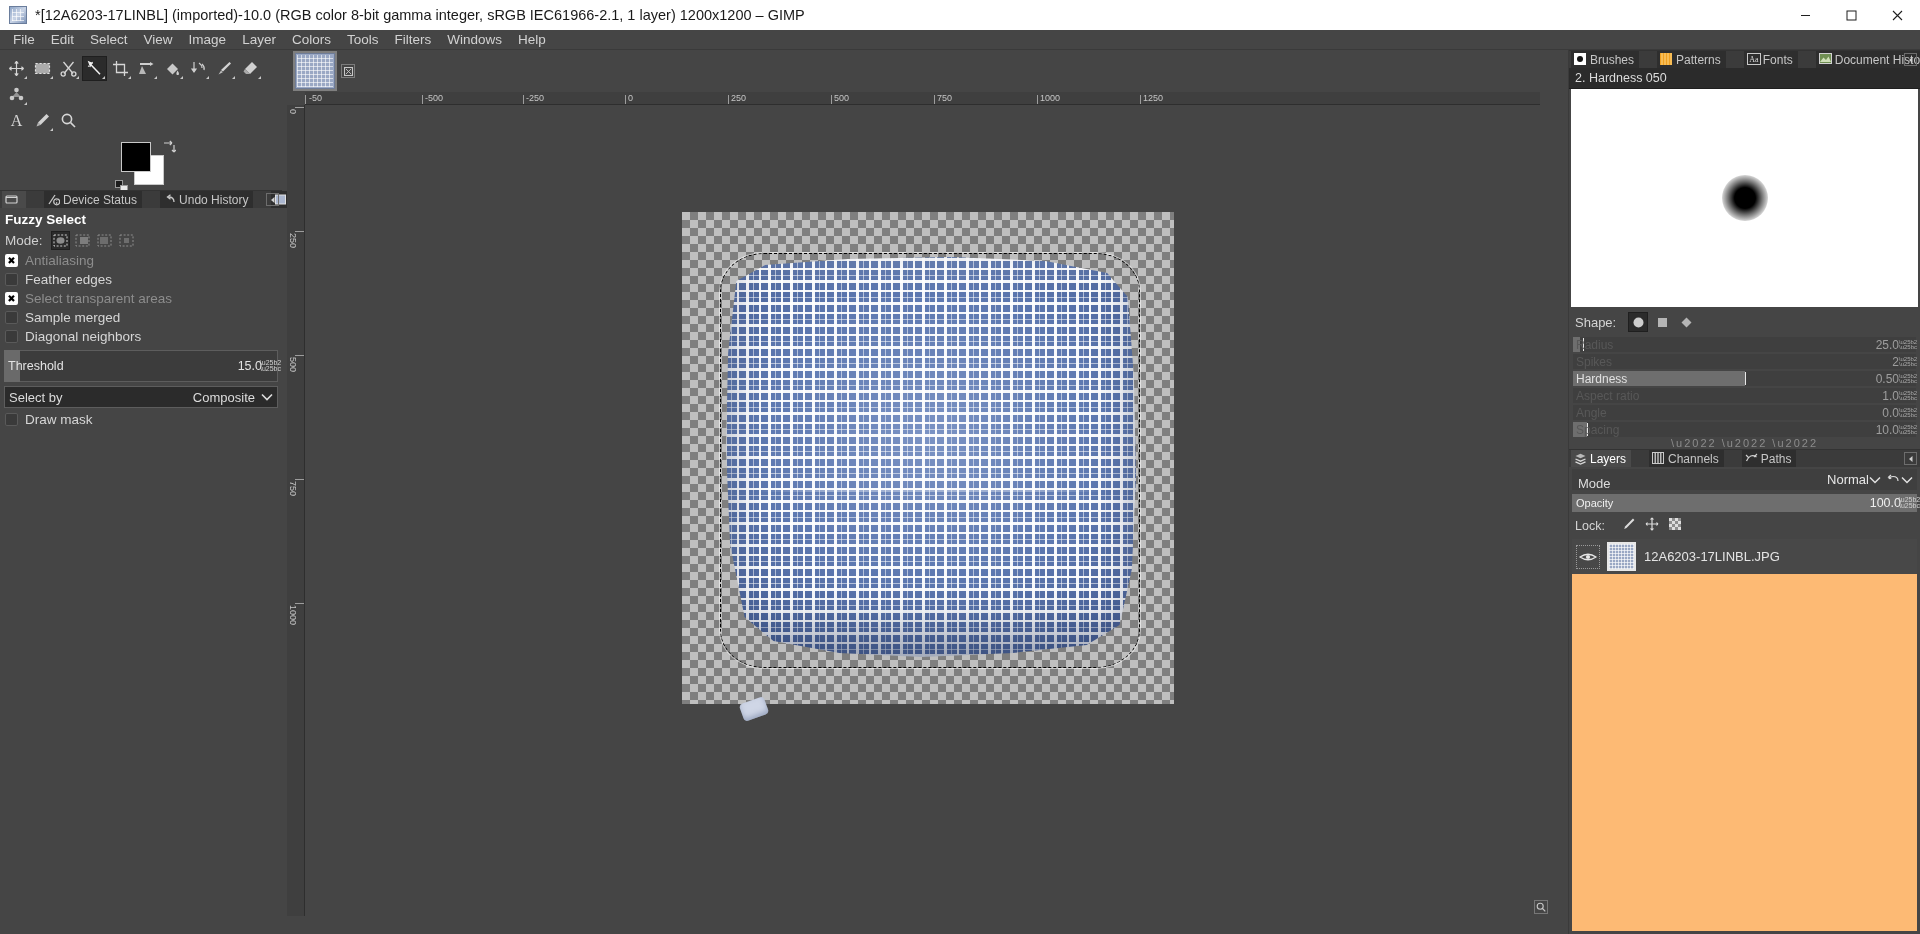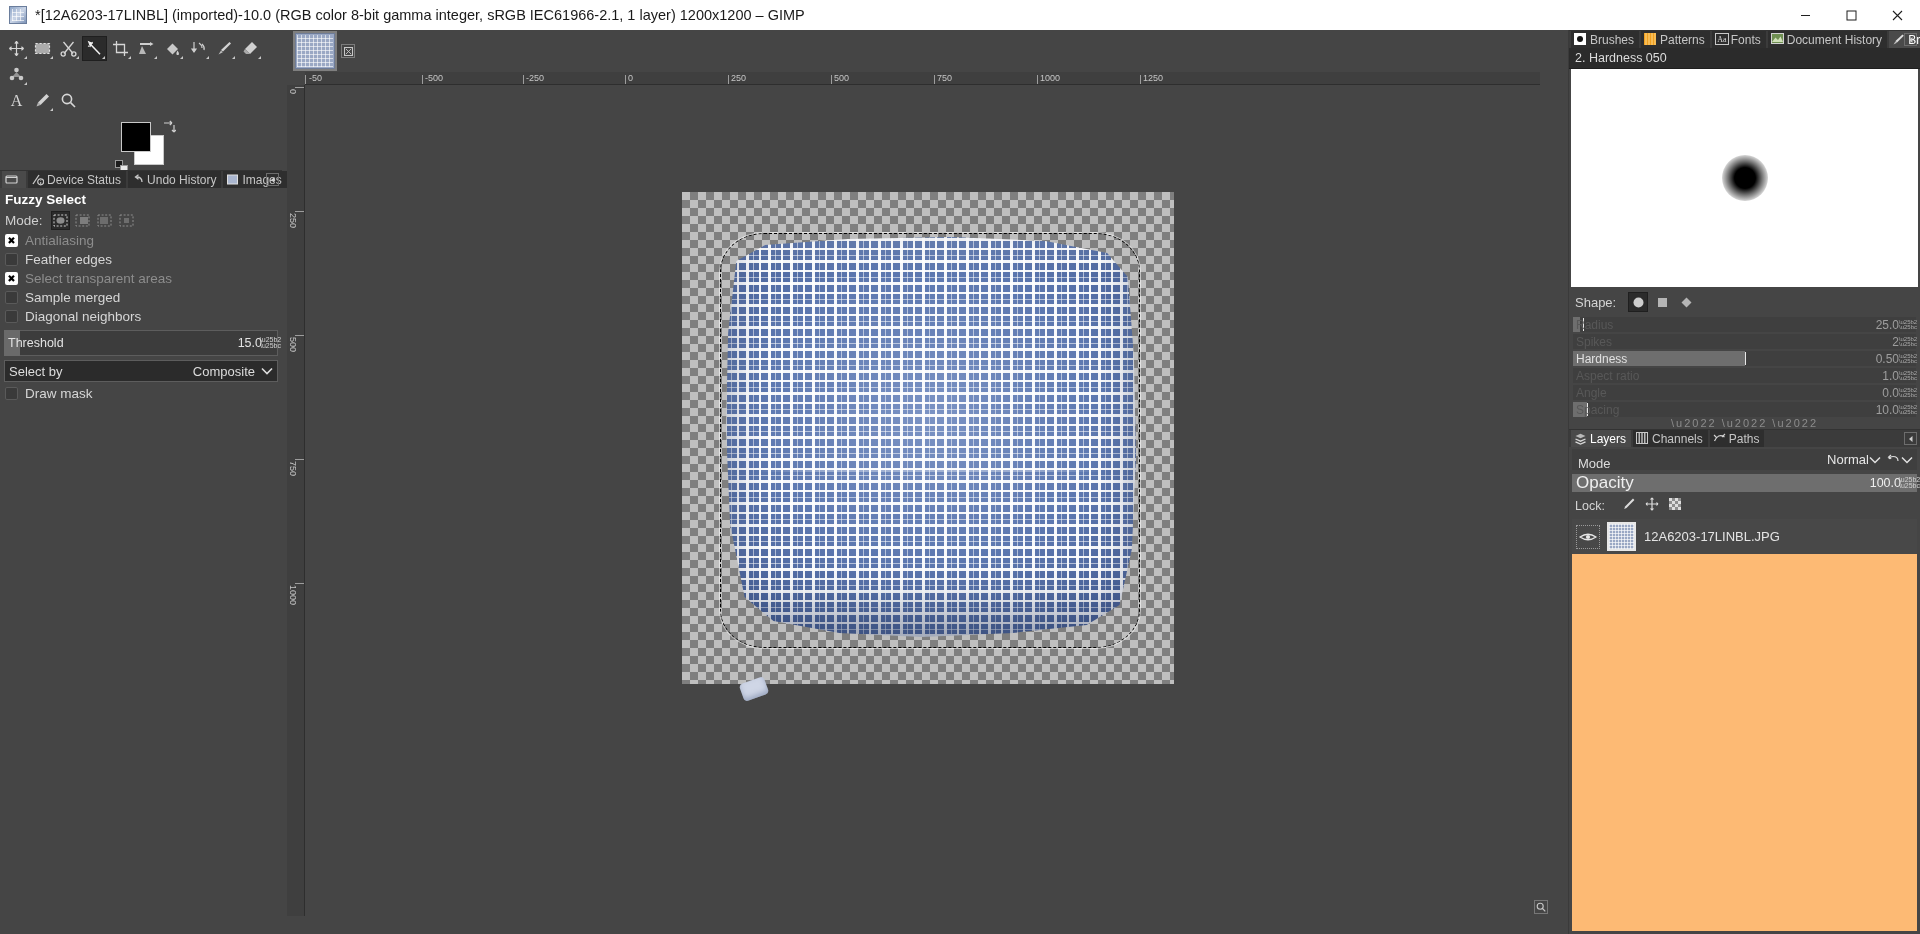--- a/index.html
+++ b/index.html
@@ -84,20 +84,21 @@
   .sw-reset { position:absolute; left:-6px; bottom:-8px; width:14px; height:14px; }
   .sw-reset i { position:absolute; display:block; width:8px;height:8px;border:1px solid #9a9a9a; }
   .sw-reset i.a{ left:0; top:0; background:#1c1c1c; }
   .sw-reset i.b{ left:5px; top:5px; background:#e9e9e9; }
 
   
   .tabstrip {
     display: flex; background: #3b3b3b;
     height: 18px; padding-left: 2px; position: relative;
     border-top: 1px solid #333;
+    gap: 16px;
   }
   .tab {
     display: flex; align-items: center; gap: 3px;
     height: 17px; padding: 0 5px 0 3px; font-size: 12px;
     background: #2e2e2e; color: #c6c6c6; margin-right: 2px;
     white-space: nowrap;
   }
   .tab.active { background: #4a4a4a; color: #fff; }
   .tabstrip .dockmenu {
     position: absolute; right: 3px; top: 2px; width: 13px; height: 13px;
@@ -126,21 +127,21 @@
   }
   .chk.on { background:#ffffff; box-shadow:none; }
   .chk.on::after {
     content:"\2716"; font-size:10px; color:#000; line-height:1;
   }
   .chk-label { font-size: 13.5px; color:#d6d6d6; }
   .chk-row.dim .chk-label { color:#8d8d8d; }
 
   
   .slider {
-    position: relative; height: 26px; margin: 4px 4px 2px 4px;
+    position: relative; height: 32px; margin: 4px 4px 2px 4px;
     background: #3c3c3c; box-shadow: inset 0 0 0 1px #5d5d5d;
     display:flex; align-items:center;
   }
   .slider .fill { position:absolute; left:0; top:0; bottom:0; background:#6a6a6a; }
   .slider .lbl { position:relative; font-size:12.5px; color:#e3e3e3; padding-left:4px; z-index:2; }
   .slider .val { position:relative; margin-left:auto; font-size:12.5px; color:#e3e3e3; padding-right:3px; z-index:2; }
   .spin { width:11px; flex:none; display:flex; flex-direction:column; align-items:center; justify-content:center; z-index:2; margin-right:2px; }
   .spin span { font-size:7px; line-height:6px; color:#d2d2d2; }
 
   .combo {
@@ -270,21 +271,21 @@
   .grip { text-align:center; color:#8c8c8c; font-size:11px; letter-spacing:2px; line-height:10px; height:11px; }
   .lrow { display:flex; align-items:center; height:21px; margin:2px 3px; }
   .lrow.mode { background:#3f3f3f; padding-left:6px; }
   .lrow .lname { font-size:13px; color:#dcdcdc;margin-top:8px; }
   .lrow .sel { margin-left:auto; display:flex; align-items:center; font-size:13px; color:#e6e6e6; padding-right:4px; }
   .opacity {
     position:relative; height:18px; margin:2px 3px; background:#4f4f4f;
     display:flex; align-items:center;
   }
   .opacity .fill { position:absolute; left:0;top:0;bottom:0; right:0; background:#6e6e6e; }
-  .opacity .lbl{ position:relative;z-index:2;font-size:17px;padding-left:4px;color:#efefef;}
+  .opacity .lbl{ position:relative;z-index:2;font-size:11px;padding-left:4px;color:#efefef;}
   .opacity .val{ position:relative;z-index:2;margin-left:auto;font-size:12.5px;padding-right:3px;color:#efefef;}
   .lockrow { display:flex; align-items:center; gap:9px; padding:3px 6px; }
   .lockrow .lbl{ font-size:12.5px; color:#d4d4d4; margin-right:8px; }
   .layerlist { flex:1; background:#fdba74; margin:2px 3px 3px 3px; min-height:0; }
   .layeritem { display:flex; align-items:center; gap:8px; padding:3px 5px; background:#484848; }
   .eyebox { width:22px; height:22px; display:flex; align-items:center; justify-content:center; outline:1px dotted #9a9a9a; }
   .lthumb {
     width:29px;height:29px; border:2px solid #e8e8e8; flex:none; position:relative;
     background:#9aa8c4;
   }
@@ -318,20 +319,33 @@
           </svg>
       </div>
       <div class="tb-btn close">
         <svg width="11" height="11" viewBox="0 0 11 11">
             <path d="M1 1 L10 10 M10 1 L1 10" stroke="currentColor" stroke-width="1.1"></path>
           </svg>
       </div>
     </div>
   </div>
 
+  <div class="menubar">
+    <div class="mi">File</div>
+    <div class="mi">Edit</div>
+    <div class="mi">Select</div>
+    <div class="mi">View</div>
+    <div class="mi">Image</div>
+    <div class="mi">Layer</div>
+    <div class="mi">Colors</div>
+    <div class="mi">Tools</div>
+    <div class="mi">Filters</div>
+    <div class="mi">Windows</div>
+    <div class="mi">Help</div>
+  </div>
 
   <div class="bodywrap">
 
     <div class="leftdock">
 
       <div class="toolbox">
         <div class="toolrow">
           <div class="tool">
             <svg width="17" height="17" viewBox="0 0 17 17" fill="none" stroke="#d6d6d6" stroke-width="1.2">
               <path d="M8.5 1.5v14M1.5 8.5h14"></path>

